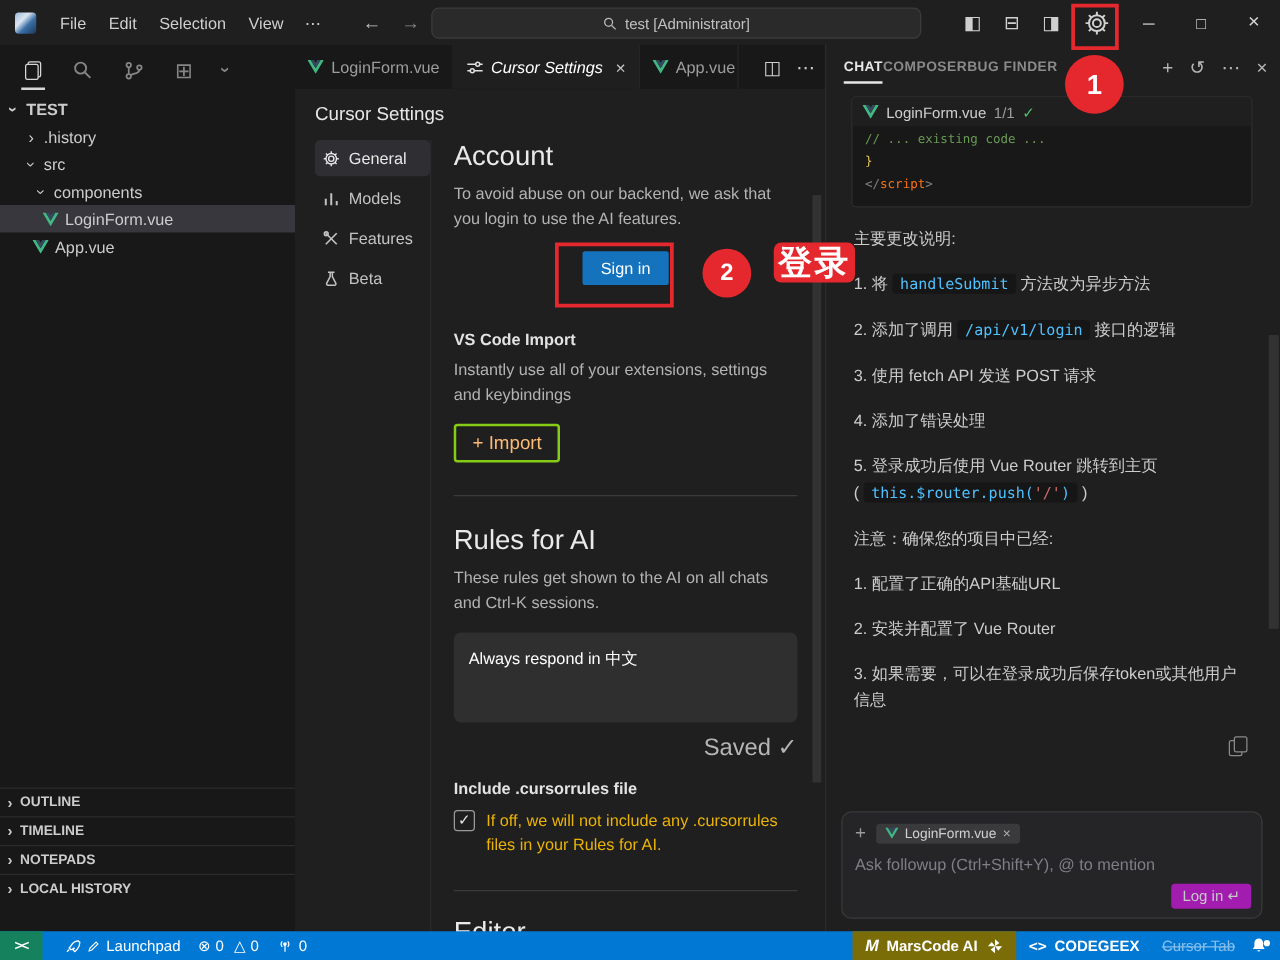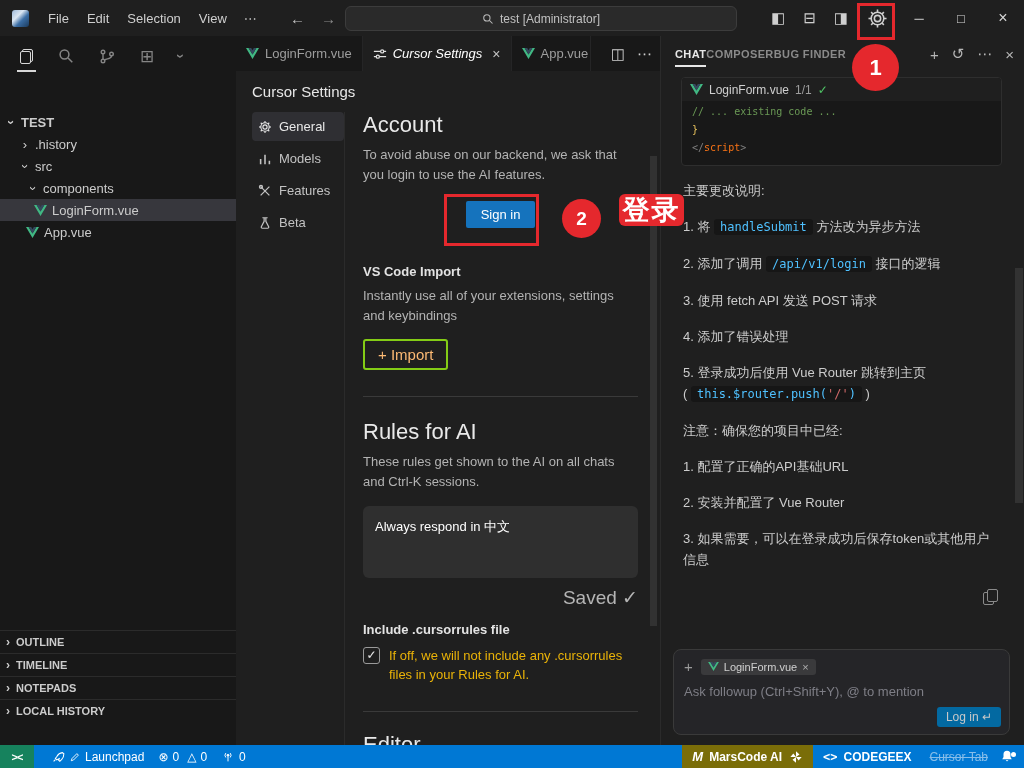--- a/index.html
+++ b/index.html
@@ -33,21 +33,21 @@
   .activity{height:40px;display:flex;align-items:center;padding-left:20px;gap:25px;}
   .act{color:#858585;display:flex;flex-direction:column;align-items:center;position:relative;}
   .act.active{color:#d7d7d7;}
   .act.active::after{content:"";position:absolute;bottom:-8px;left:-3px;right:-3px;height:2px;background:#d7d7d7;}
   .dblpage{position:relative;width:13px;height:15px;}
   .dblpage span{position:absolute;border:1.4px solid currentColor;border-radius:2px;width:9px;height:11px;}
   .dblpage .b{left:0;bottom:0;background:#181818;}
   .dblpage .f{right:0;top:0;}
   .ext-glyph{font-size:17px;line-height:1;}
   .chev-glyph{font-size:14px;display:inline-block;transform:rotate(90deg);font-weight:bold;}
-  .tree{font-size:13px;color:#cccccc;margin-top:35px;}
+  .tree{font-size:13px;color:#cccccc;}
   .trow{height:22px;display:flex;align-items:center;gap:5px;}
   .trow .tchev{display:inline-block;font-size:13px;color:#cfcfcf;width:10px;text-align:center;}
   .trow .tchev.open{transform:rotate(90deg);}
   .trow.root{font-weight:bold;padding-left:6px;}
   .trow.selected{background:#37373d;}
   .vue{width:13px;height:11px;flex:0 0 auto;}
   .side-sections{position:absolute;left:0;bottom:23px;width:236px;}
   .ssec{height:22px;display:flex;align-items:center;gap:6px;border-top:1px solid #2b2b2b;
         font-size:11px;font-weight:bold;color:#cccccc;padding-left:6px;}
   .ssec .tchev{font-size:12px;}
@@ -116,21 +116,21 @@
   .copyicon .b{left:0;bottom:0;}
   .copyicon .f{right:0;top:0;background:#1f1f1f;}
   .chat-input{position:absolute;left:12px;right:14px;bottom:10px;height:86px;background:#252528;
               border:1px solid #3a3a3a;border-radius:8px;padding:8px 10px;box-sizing:border-box;}
   .ci-row{display:flex;align-items:center;gap:8px;}
   .ci-plus{color:#9a9a9a;font-size:15px;}
   .chip{display:flex;align-items:center;gap:5px;background:#3a3a3c;border-radius:3px;padding:2px 7px;
         font-size:11px;color:#d0d0d0;}
   .chip .closex{color:#b0b0b0;font-size:11px;}
   .ci-ph{margin-top:9px;font-size:13px;color:#7e7e86;}
-  .ci-login{position:absolute;right:8px;bottom:7px;background:#0369a1;border-radius:3px;
+  .ci-login{position:absolute;right:8px;bottom:7px;background:#a21caf;border-radius:3px;
             padding:3px 9px;font-size:12px;color:#c8c8c8;}
   .chat-scroll{position:absolute;right:1px;top:232px;width:8px;height:235px;background:#3a3a3a;opacity:.75;}
 
   
   .statusbar{position:absolute;left:0;top:745px;width:1024px;height:23px;background:#0078d4;
              display:flex;align-items:center;font-size:12px;color:#fff;}
   .remote{width:34px;height:23px;background:#16825d;display:flex;align-items:center;justify-content:center;
           font-weight:bold;font-size:11px;letter-spacing:-1px;}
   .sb-item{display:flex;align-items:center;gap:4px;padding:0 7px;height:23px;}
   .sb-right{margin-left:auto;display:flex;align-items:center;height:23px;}

